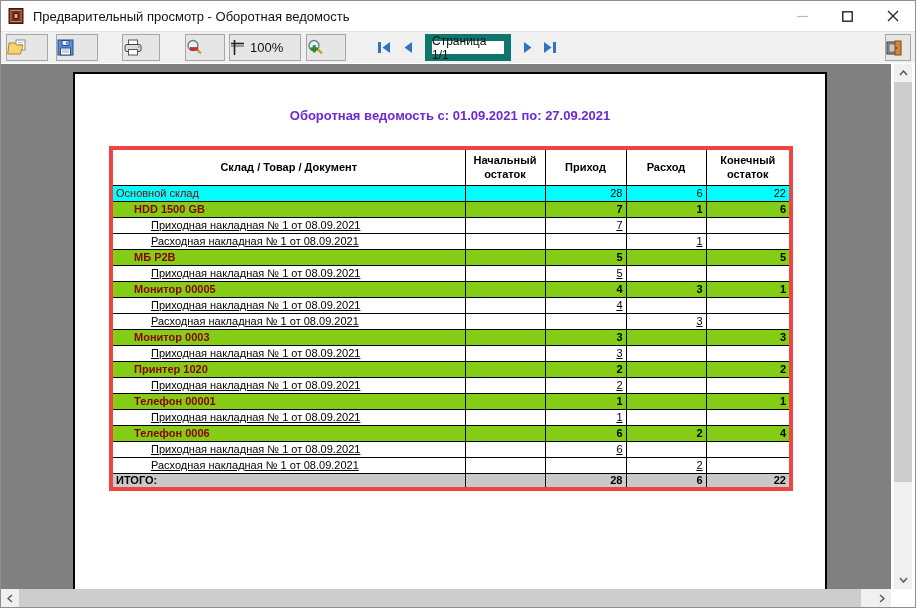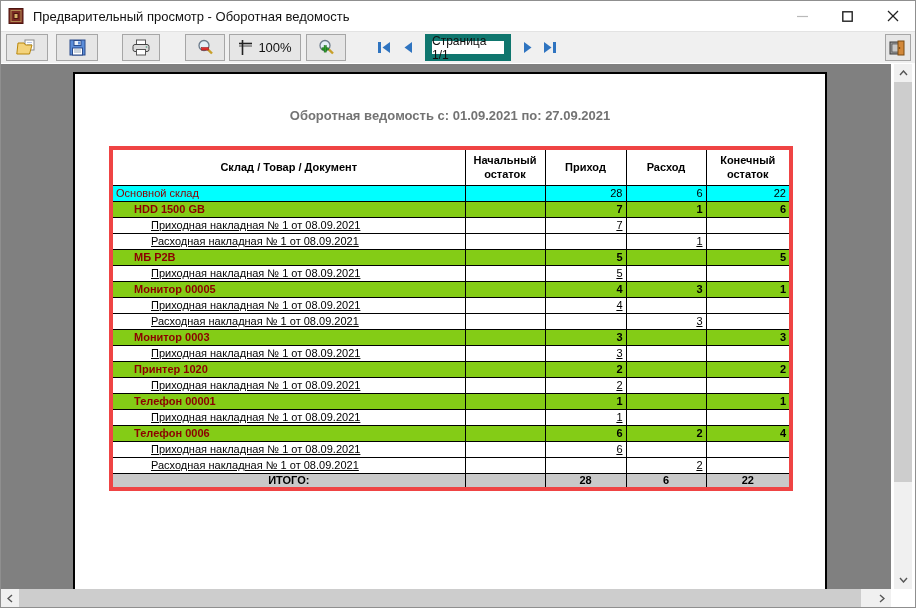--- a/index.html
+++ b/index.html
@@ -22,21 +22,21 @@
   .win-controls { margin-left:auto; display:flex; height:30px; }
   .win-btn { width:45px; height:30px; display:flex; align-items:center; justify-content:center; }
   
   .toolbar {
     position:relative; height:32px; background:#f0f0f0;
     border-top:1px solid #e3e3e3;
   }
   .tb-btn {
     position:absolute; top:2px; height:27px;
     background:#e6e6e6; border:1px solid #a6a6a6;
-    display:flex; align-items:center; justify-content:center;
+    display:flex; align-items:center; justify-content:flex-start;
   }
   .tb-flat {
     position:absolute; top:2px; height:27px; background:transparent; border:none;
     display:flex; align-items:center; justify-content:center;
   }
   .page-box {
     position:absolute; top:2px; height:27px; background:#fff;
     border:7px solid #0f766e; display:flex; align-items:center; justify-content:center;
     font-size:12px; color:#111;
   }
@@ -45,21 +45,21 @@
   .preview {
     position:absolute; top:63px; left:0; width:890px; height:525px;
     background:#808080; overflow:hidden;
   }
   .page {
     position:absolute; left:72px; top:8px; width:754px; height:620px;
     background:#fff; border:2px solid #000;
   }
   .report-title {
     position:absolute; top:34px; left:0; width:100%;
-    text-align:center; font-size:13px; font-weight:bold; color:#737373;
+    text-align:center; font-size:13px; font-weight:bold; color:#6d28d9;
   }
   
   table.report {
     position:absolute; left:34px; top:64px; width:680px;
     border-collapse:collapse; border:4px solid #ef4444; table-layout:fixed;margin-top:8px;
   }
   table.report th, table.report td {
     border:1px solid #000; font-size:11px; padding:0 3px;
     overflow:hidden; white-space:nowrap;
   }
@@ -68,21 +68,21 @@
     background:#fff; color:#000;
   }
   table.report td { height:16px; color:#000; }
   td.num { text-align:right; }
   tr.row-warehouse td { background:#00ffff; font-weight:normal; }
   tr.row-warehouse td:first-child { color:#8b0000; }
   tr.row-product td { background:#84cc16; font-weight:bold; }
   tr.row-product td:first-child { color:#8b0000; padding-left:21px; }
   tr.row-doc td { background:#fff; font-weight:normal;text-decoration:underline; }
   tr.row-doc td:first-child { padding-left:38px; }
-  tr.row-total td { background:#c9c9c9; font-weight:bold;text-align:center; }
+  tr.row-total td { background:#c9c9c9; font-weight:bold; }
   
   .vscroll {
     position:absolute; top:63px; left:893px; width:18px; height:525px; background:#f0f0f0;
   }
   .vscroll .sb-btn { position:absolute; left:0; width:18px; height:18px; display:flex; align-items:center; justify-content:center; background:#f0f0f0; }
   .vscroll .sb-up { top:0; }
   .vscroll .sb-down { bottom:0; }
   .vscroll .sb-thumb { position:absolute; left:0; top:18px; width:18px; height:400px; background:#cdcdcd; }
   .hscroll {
     position:absolute; top:588px; left:0; width:890px; height:18px; background:#f0f0f0;

